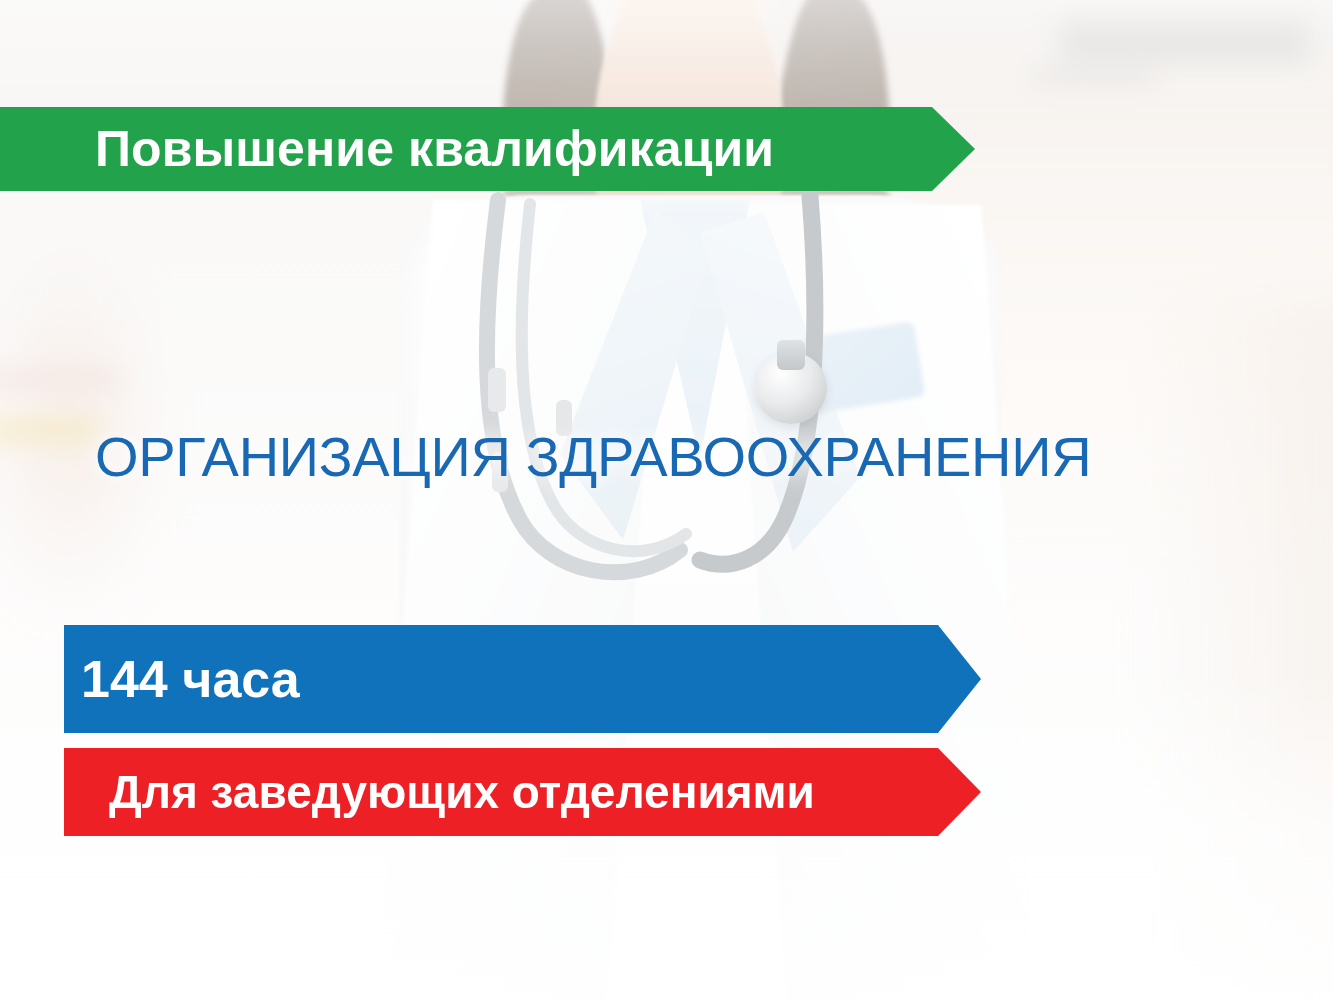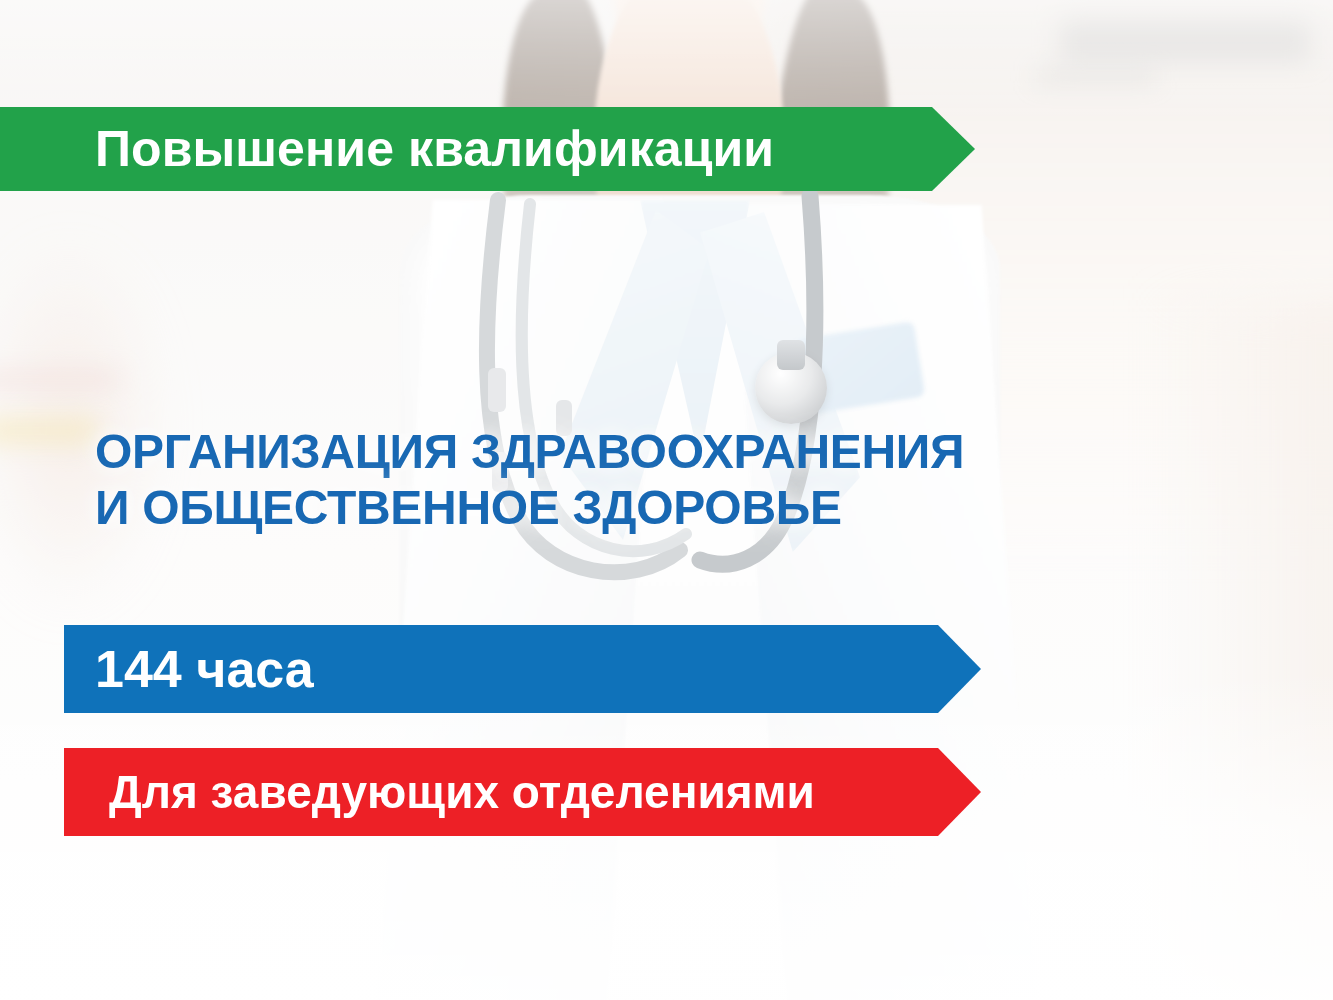--- a/index.html
+++ b/index.html
@@ -167,44 +167,44 @@
     left:0; top:107px; width:975px; height:84px;
     background:var(--green);
     clip-path:polygon(0 0, 932px 0, 975px 50%, 932px 100%, 0 100%);
     padding-left:95px;
   }
   .banner-green .banner-label {
     font-size:50px; font-weight:700; letter-spacing:.1px;
   }
 
   .banner-blue {
-    left:64px; top:625px; width:917px; height:88px;
+    left:64px; top:625px; width:917px; height:108px;
     background:var(--blue);
     clip-path:polygon(0 0, 874px 0, 917px 50%, 874px 100%, 0 100%);
-    padding-left:31px;
+    padding-left:17px;
   }
   .banner-blue .banner-label {
     font-size:52px; font-weight:700;
   }
 
   .banner-red {
     left:64px; top:748px; width:917px; height:88px;
     background:var(--red);
     clip-path:polygon(0 0, 874px 0, 917px 50%, 874px 100%, 0 100%);
     padding-left:45px;
   }
   .banner-red .banner-label {
     font-size:46px; font-weight:700;
   }
 
   
   .title {
     position:absolute; left:95px; top:424px; width:1180px;
     color:var(--title-blue);
-    font-size:48px; font-weight:700; line-height:1.17;
+    font-size:56px; font-weight:400; line-height:1.17;
     letter-spacing:-.3px;
     text-shadow:0 0 16px rgba(255,255,255,.95), 0 0 34px rgba(255,255,255,.9);
   }
   .title-line { display:block; white-space:nowrap; }
 </style>
 </head>
 <body>
 
 <div class="bg">
   <div class="bg-room"></div>
@@ -245,21 +245,20 @@
   <div class="bg-veil"></div>
   <div class="bg-fade"></div>
 </div>
 
 <div class="banner banner-green">
   <span class="banner-label">Повышение квалификации</span>
 </div>
 
 <div class="title">
   <span class="title-line">ОРГАНИЗАЦИЯ ЗДРАВООХРАНЕНИЯ</span>
-  <span class="title-line">И ОБЩЕСТВЕННОЕ ЗДОРОВЬЕ</span>
 </div>
 
 <div class="banner banner-blue">
   <span class="banner-label">144 часа</span>
 </div>
 
 <div class="banner banner-red">
   <span class="banner-label">Для заведующих отделениями</span>
 </div>
 

